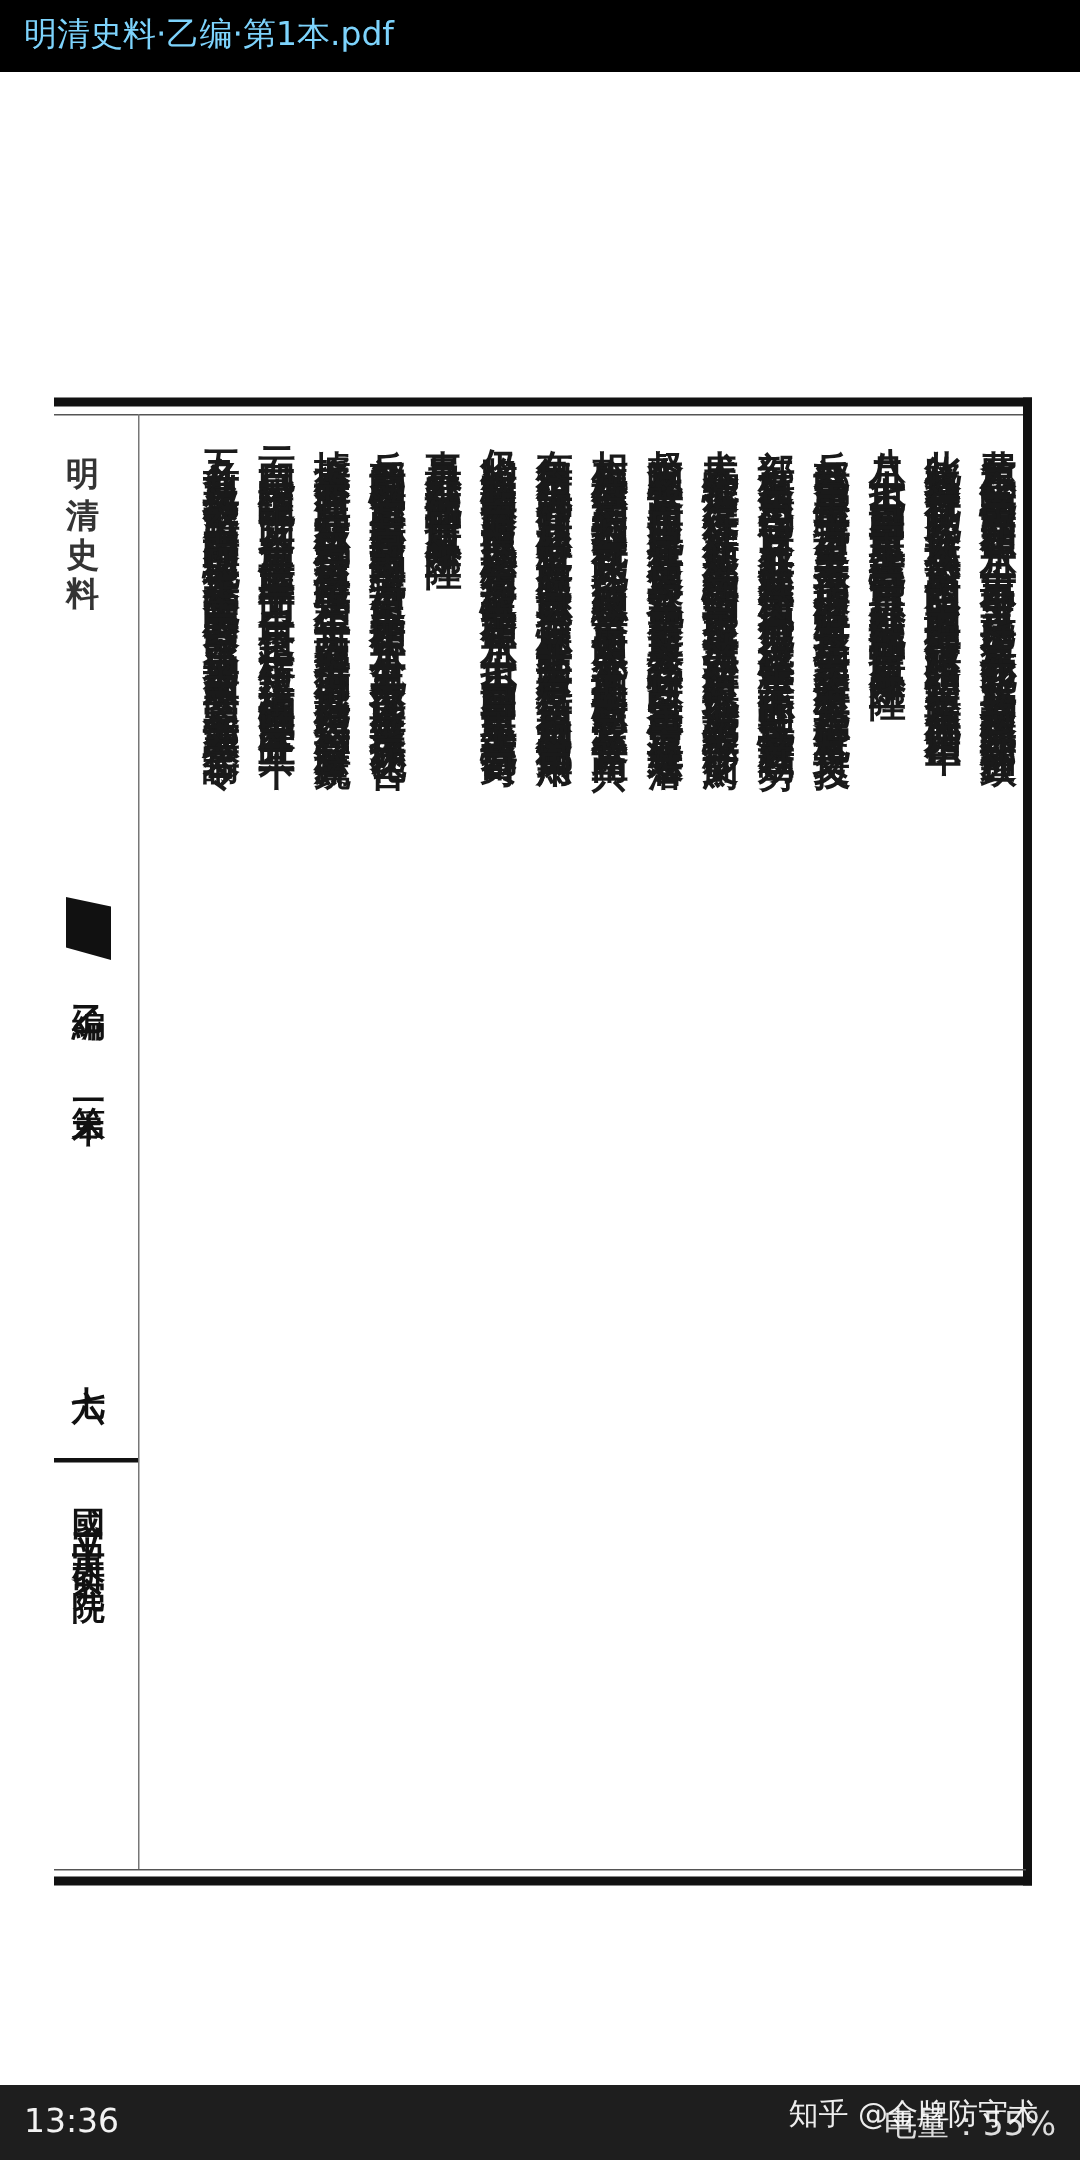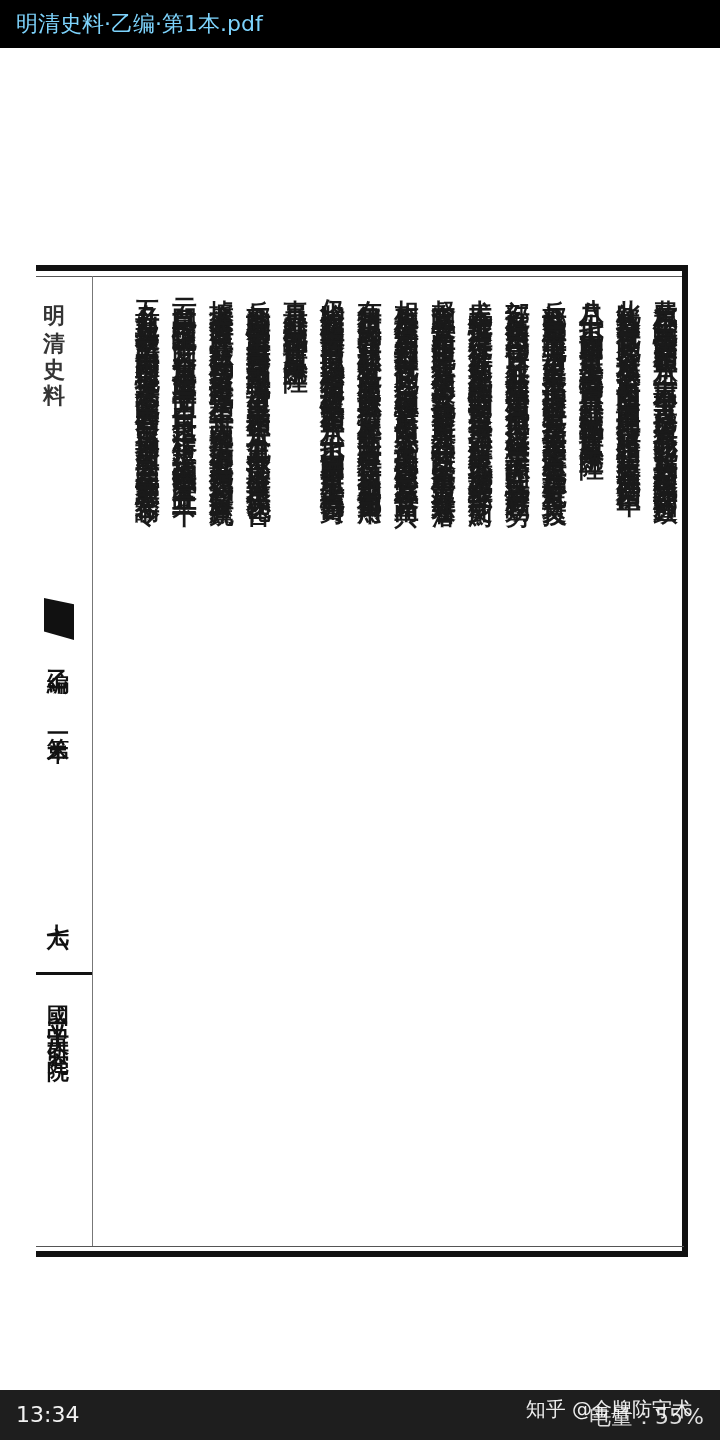--- a/index.html
+++ b/index.html
@@ -90,16 +90,16 @@
     <div class="col" style="right:333px;">仍將領過確數據實咨回過部以憑稽核希勿再遲致悞崇禎四年八月二十七日尙寶司卿管司事李繼貞協贊司</div>
     <div class="col" style="right:370px;">事員外郎華允誠管理册庫員外郎王陞</div>
     <div class="col" style="right:407px;">兵部爲開風憤激直獻芻蕘再圖報効事職方淸吏司案呈崇禎四年八月十九日奉本部送准登萊巡撫孫元化咨</div>
     <div class="col" style="right:444px;">據廣東管解西洋兵器官林銘馬宗舜呈稱卑職等崇禎三年十月內蒙巡按廣東御史高批差領揭一封管解鷹銃</div>
     <div class="col" style="right:481px;">二百門鳥嘴護銃一千門幷各合用事件藤牌五千面刀一千口長鎗一千桿短鎗一千紅爐銅鐵牌木各匠共二十</div>
     <div class="col" style="right:518px;">五名前赴兵部投交解至山東間河驛地方接奉本院憲牌內云奉旨留登速押前來等因又蒙兵部憲票差官諭令</div>
   </div>
 </div>
 
 <div class="statusbar">
-  <span class="time">13:34</span>
+  <span class="time">13:36</span>
   <span class="battery">电量：55%</span>
   <span class="watermark">知乎 @金牌防守术</span>
 </div>
 
 </body></html>

